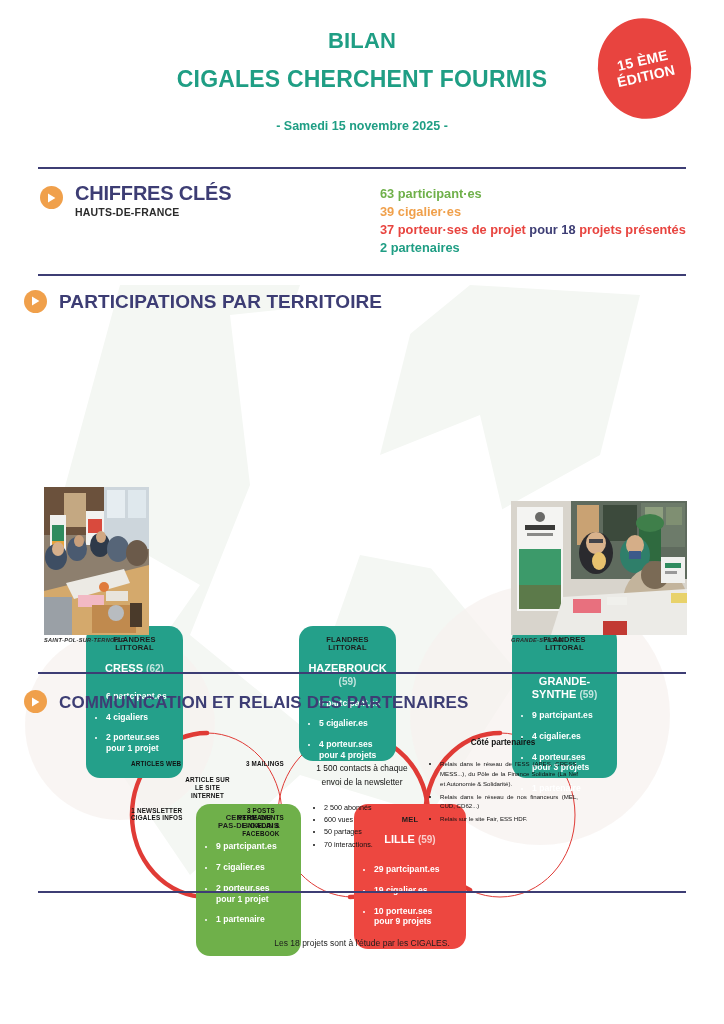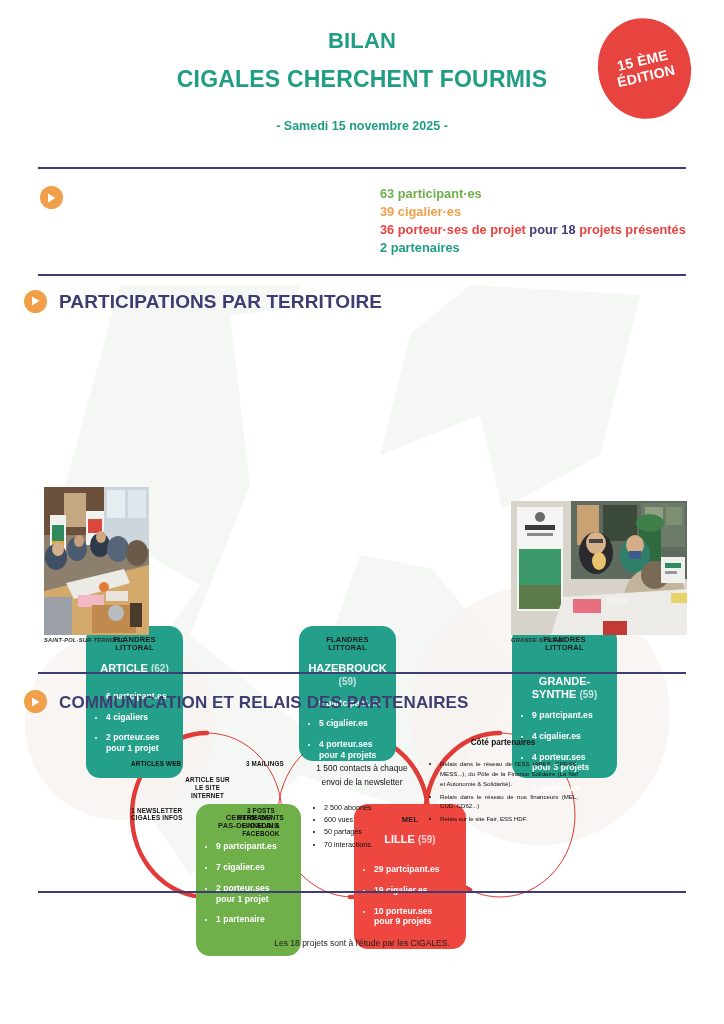--- a/index.html
+++ b/index.html
@@ -127,27 +127,31 @@
   <div class="divider" style="margin-top:34px"></div>
 
   <div class="cc-row" style="padding-left:40px">
     <div class="cc-left">
       <div style="display:flex; align-items:flex-start; gap:12px;">
         <span class="play-icon" style="margin-top:4px">
           <svg width="9" height="10" viewBox="0 0 9 10">
               <polygon points="1,0.6 8.4,5 1,9.4" fill="#ffffff"></polygon>
             </svg>
         </span>
+        <span>
+          <span class="section-title">CHIFFRES CLÉS</span>
+          <div class="section-sub">HAUTS-DE-FRANCE</div>
+        </span>
       </div>
     </div>
     <div class="cc-right">
       <div class="c-green">63 participant·es</div>
       <div class="c-orange">39 cigalier·es</div>
       <div>
-        <span class="c-red">36 porteur·ses de projet </span><span class="c-navy">pour 18 </span><span class="c-red">projets présentés</span>
+        <span class="c-red">37 porteur·ses de projet </span><span class="c-navy">pour 18 </span><span class="c-red">projets présentés</span>
       </div>
       <div class="c-teal">2 partenaires</div>
     </div>
   </div>
 
   <div class="divider" style="margin-top:16px"></div>
 
   <div class="section-head" style="margin-top:14px">
     <span class="play-icon">
       <svg width="9" height="10" viewBox="0 0 9 10">
@@ -156,21 +160,21 @@
     </span>
     <span class="section-title">PARTICIPATIONS PAR TERRITOIRE</span>
   </div>
 
   <div class="cards-row">
 
     <div class="card teal" style="left:86px; top:313px; width:97px; height:152px;">
       <div class="card-region" style="white-space:pre-line">FLANDRES
 LITTORAL</div>
       <div class="card-city">
-        <span>ARTICLE</span> <span class="dept">(62)</span>
+        <span>CRESS</span> <span class="dept">(62)</span>
       </div>
       <ul class="card-list">
         <li style="white-space:pre-line">6 partcipant.es</li>
         <li style="white-space:pre-line">4 cigaliers</li>
         <li style="white-space:pre-line">2 porteur.ses
 pour 1 projet</li>
       </ul>
     </div>
 
     <div class="card teal" style="left:299px; top:313px; width:97px; height:135px;">

